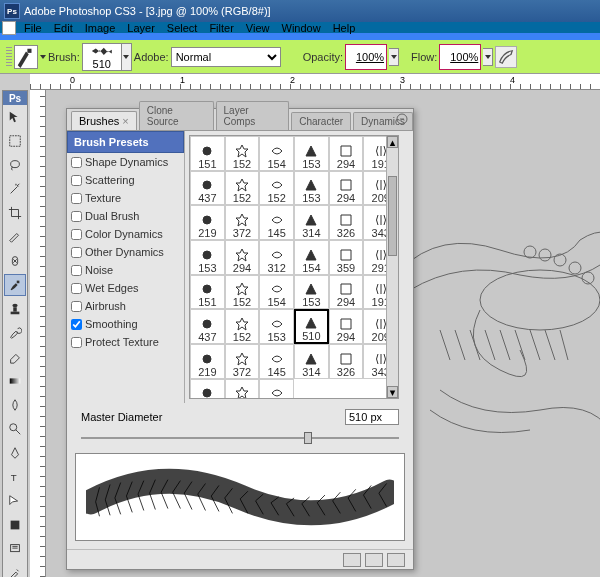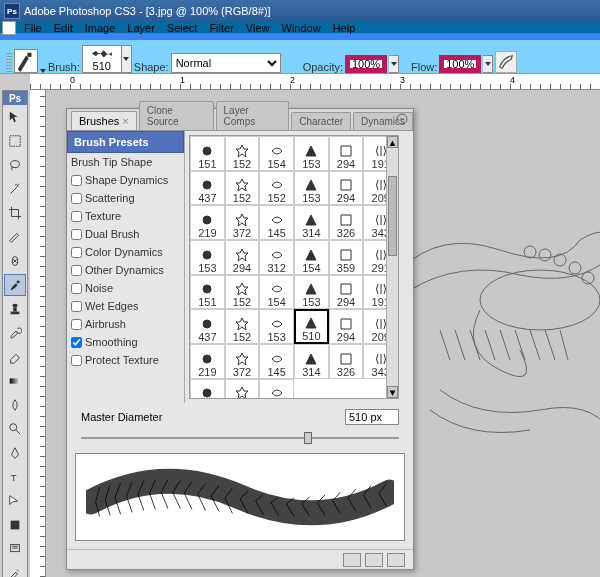--- a/index.html
+++ b/index.html
@@ -6,29 +6,29 @@
 body { width: 600px; height: 577px; background: #ccc; overflow: hidden; position: relative; }
 
 .titlebar { height: 22px; background: linear-gradient(#3b6ea5, #2a5a95); color: white; display: flex; align-items: center; padding: 0 4px; }
 .titlebar .ps-icon { width: 16px; height: 16px; background: #1a3a6e; border: 1px solid #5a8acc; margin-right: 4px; display: flex; align-items: center; justify-content: center; font-size: 8px; font-weight: bold;}
 .titlebar .title { font-weight: normal; }
 
 .menubar { height: 18px; background: #0369a1; display: flex; align-items: center; padding-left: 2px; border-bottom: 7px solid #3b82f6; }
 .menubar .menu-icon { width: 14px; height: 14px; border: 1px solid #999; margin-right: 2px; background: white; }
 .menubar .menu-item { padding: 2px 6px; cursor: default; }
 
-.optionsbar { height: 34px; background: #7dd3fc; border-bottom: 1px solid #999; display: flex; align-items: flex-end; padding: 0 6px; gap: 2px; }
+.optionsbar { height: 34px; background: #bef264; border-bottom: 1px solid #999; display: flex; align-items: center; padding: 0 6px; gap: 2px; }
 .optionsbar .grip { width: 6px; height: 20px; background: repeating-linear-gradient(#999 0 1px, transparent 1px 3px); }
 .optionsbar .tool-swatch { width: 24px; height: 24px; border: 1px solid #888; background: white; display: flex; align-items: center; justify-content: center; }
 .optionsbar .label { color: #333; }
 .optionsbar .brush-box { width: 40px; height: 28px; border: 1px solid #888; background: white; display: flex; flex-direction: column; align-items: center; font-size: 9px; padding-top: 1px; cursor: pointer;}
 .optionsbar .brush-thumb { width: 20px; height: 14px; background: #333; clip-path: polygon(0 50%, 20% 30%, 40% 55%, 60% 25%, 80% 60%, 100% 40%, 100% 70%, 80% 50%, 60% 80%, 40% 45%, 20% 70%, 0 50%);}
 .optionsbar .dropdown-arrow { width: 10px; height: 28px; border: 1px solid #888; border-left: none; background: #eee; display: flex; align-items: center; justify-content: center;}
 .optionsbar select { height: 20px; border: 1px solid #888; background: white; width: 110px;}
-.optionsbar .numbox { width: 42px; height: 18px; border: 5px solid #be185d; background: white; text-align: right; padding-right: 2px; display: inline-flex; align-items: center; justify-content: flex-end;}
+.optionsbar .numbox { width: 42px; height: 26px; border: 1px solid #be185d; background: white; text-align: right; padding-right: 2px; display: inline-flex; align-items: center; justify-content: flex-end; text-decoration: underline;}
 .optionsbar .pct-arrow { width: 10px; height: 18px; border: 1px solid #888; border-left: none; background: #eee; display: inline-flex; align-items: center; justify-content: center;}
 .optionsbar .icon-btn { width: 22px; height: 22px; border: 1px solid #aaa; background: #eee; cursor: pointer;}
 
 .ruler-h { position: absolute; top: 74px; left: 30px; right: 0; height: 16px; background: white; border-bottom: 1px solid #888; }
 .ruler-h::before { content:''; position:absolute; inset:0; background: repeating-linear-gradient(90deg, #666 0 1px, transparent 1px 10px); top: 10px;}
 .ruler-v { position: absolute; top: 90px; bottom: 0; left: 30px; width: 16px; background: white; border-right: 1px solid #888;}
 .ruler-v::before { content:''; position:absolute; inset:0; background: repeating-linear-gradient(0deg, #666 0 1px, transparent 1px 10px); left: 10px;}
 
 .toolbox { position: absolute; top: 90px; left: 2px; width: 26px; background: #e0e0e0; border: 1px solid #888; display: flex; flex-direction: column; align-items: center; }
 .toolbox .tb-header { width: 100%; height: 14px; background: #5a7ab0; display: flex; align-items: center; justify-content: center; color: white; font-weight: bold; font-size: 10px;}
@@ -114,21 +114,21 @@
   <span class="label">Brush:</span>
   <div style="display:flex;">
     <div class="brush-box">
       <div class="brush-thumb"></div>
       <span>510</span>
     </div>
     <div class="dropdown-arrow">
         <div class="tri-down"></div>
       </div>
   </div>
-  <span class="label">Shape:</span>
+  <span class="label">Adobe:</span>
   <select>
     <option>Normal</option>
   </select>
   <span style="width:18px;"></span>
   <span class="label">Opacity:</span>
   <span class="numbox">100%</span>
   <span class="pct-arrow">
       <div class="tri-down"></div>
     </span>
   <span style="width:8px;"></span>
@@ -303,21 +303,20 @@
       <svg viewBox="0 0 14 14">
           <circle cx="7" cy="7" r="5" fill="none" stroke="#666"></circle>
           <path d="M5 7 L9 7" stroke="#666"></path>
         </svg>
     </div>
   </div>
 
   <div class="panel-body">
     <div class="presets-col">
       <div class="preset-header">Brush Presets</div>
-      <div class="preset-item">Brush Tip Shape</div>
       <div id="checks-container">
           <div class="preset-item check">
             <input type="checkbox" style="">
             <span>Shape Dynamics</span>
           </div>
           <div class="preset-item check">
             <input type="checkbox" style="">
             <span>Scattering</span>
           </div>
           <div class="preset-item check">

